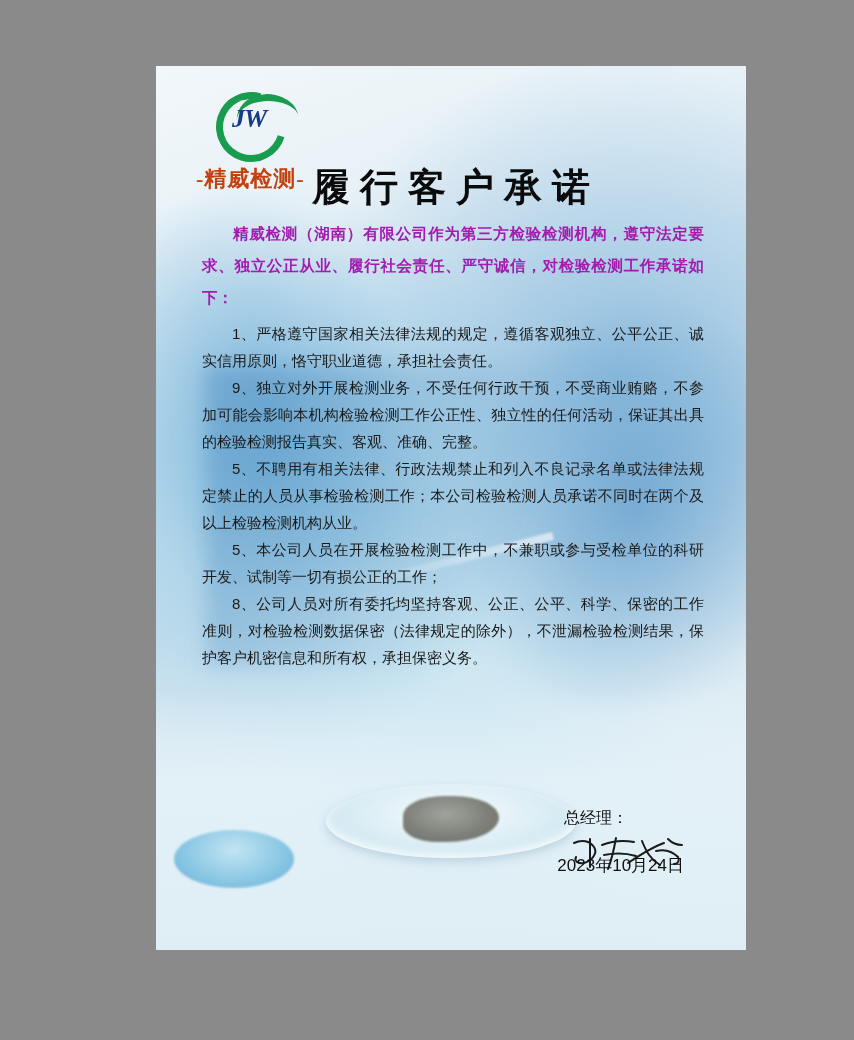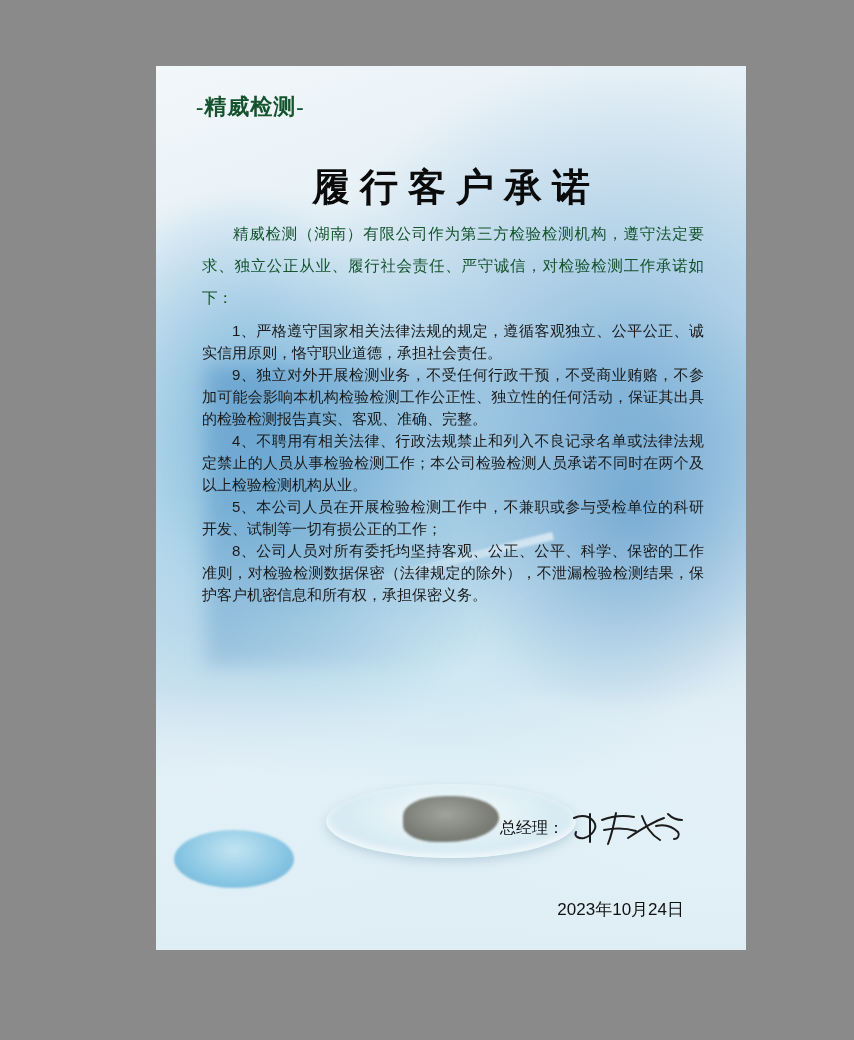--- a/index.html
+++ b/index.html
@@ -146,25 +146,25 @@
     position: absolute;
     left: 22px; top: 14px;
     font-family: "Liberation Serif", serif;
     font-weight: bold;
     font-size: 26px;
     font-style: italic;
     color: #173a8a;
     letter-spacing: -1px;
   }
   .logo-text {
-    margin-top: 2px;
+    margin-top: 12px;
     font-family: "Liberation Serif", serif;
     font-weight: bold;
     font-size: 22px;
-    color: #14532d;
+    color: #c2410c;
     letter-spacing: 1px;
     white-space: nowrap;
   }
 
   .doc-title {
     position: absolute;
     top: 96px;
     left: 0;
     width: 100%;
     text-align: center;
@@ -179,63 +179,64 @@
   .body-block {
     position: absolute;
     left: 46px;
     right: 42px;
     top: 152px;
   }
 
   p.intro {
     margin: 0 0 6px 0;
     font-family: "Liberation Sans", sans-serif;
-    font-weight: normal;
+    font-weight: bold;
     font-size: 15.5px;
     line-height: 32px;
-    color: #14532d;
+    color: #a21caf;
     text-indent: 2em;
     text-align: justify;
   }
 
   p.item {
     margin: 0;
     font-family: "Liberation Sans", sans-serif;
     font-size: 15px;
-    line-height: 22px;
+    line-height: 27px;
     color: #1a1a1a;
     text-indent: 2em;
     text-align: justify;
   }
 
   .sign-row {
     position: absolute;
     right: 60px;
     top: 742px;
     display: flex;
-    align-items: center;
+    align-items: flex-start;
+    flex-direction: column;
   }
   .sign-label {
     font-family: "Liberation Sans", sans-serif;
     font-size: 16px;
     color: #111;
     padding-bottom: 4px;
   }
   .signature {
     position: relative;
     width: 118px;
     height: 44px;
     margin-left: 4px;
   }
   .signature svg { display: block; }
 
   .doc-date {
     position: absolute;
     right: 62px;
-    top: 832px;
+    top: 788px;
     font-family: "Liberation Sans", sans-serif;
     font-size: 17px;
     color: #111;
     text-align: right;
   }
 </style>
 </head>
 <body>
 
 <div id="page">
@@ -247,30 +248,35 @@
     <div class="bg-tool"></div>
     <div class="bg-bench"></div>
     <div class="bg-dish"></div>
     <div class="bg-sample"></div>
     <div class="bg-cap"></div>
   </div>
 
   <div class="content">
 
     <div class="logo-wrap">
+      <div class="logo-mark">
+        <div class="ring"></div>
+        <div class="swoosh"></div>
+        <div class="jw">JW</div>
+      </div>
       <div class="logo-text">-精威检测-</div>
     </div>
 
     <div class="doc-title">履行客户承诺</div>
 
     <div class="body-block">
       <p class="intro">精威检测（湖南）有限公司作为第三方检验检测机构，遵守法定要求、独立公正从业、履行社会责任、严守诚信，对检验检测工作承诺如下：</p>
       <p class="item">1、严格遵守国家相关法律法规的规定，遵循客观独立、公平公正、诚实信用原则，恪守职业道德，承担社会责任。</p>
       <p class="item">9、独立对外开展检测业务，不受任何行政干预，不受商业贿赂，不参加可能会影响本机构检验检测工作公正性、独立性的任何活动，保证其出具的检验检测报告真实、客观、准确、完整。</p>
-      <p class="item">4、不聘用有相关法律、行政法规禁止和列入不良记录名单或法律法规定禁止的人员从事检验检测工作；本公司检验检测人员承诺不同时在两个及以上检验检测机构从业。</p>
+      <p class="item">5、不聘用有相关法律、行政法规禁止和列入不良记录名单或法律法规定禁止的人员从事检验检测工作；本公司检验检测人员承诺不同时在两个及以上检验检测机构从业。</p>
       <p class="item">5、本公司人员在开展检验检测工作中，不兼职或参与受检单位的科研开发、试制等一切有损公正的工作；</p>
       <p class="item">8、公司人员对所有委托均坚持客观、公正、公平、科学、保密的工作准则，对检验检测数据保密（法律规定的除外），不泄漏检验检测结果，保护客户机密信息和所有权，承担保密义务。</p>
     </div>
 
     <div class="sign-row">
       <div class="sign-label">总经理：</div>
       <div class="signature" title="">
         <svg width="118" height="44" viewBox="0 0 118 44" aria-hidden="true">
           <g fill="none" stroke="#1b1b1b" stroke-width="2" stroke-linecap="round" stroke-linejoin="round">
             <path d="M6 10 C14 6, 22 8, 26 14 C30 20, 24 28, 16 30 C10 31, 6 28, 8 24"></path>

